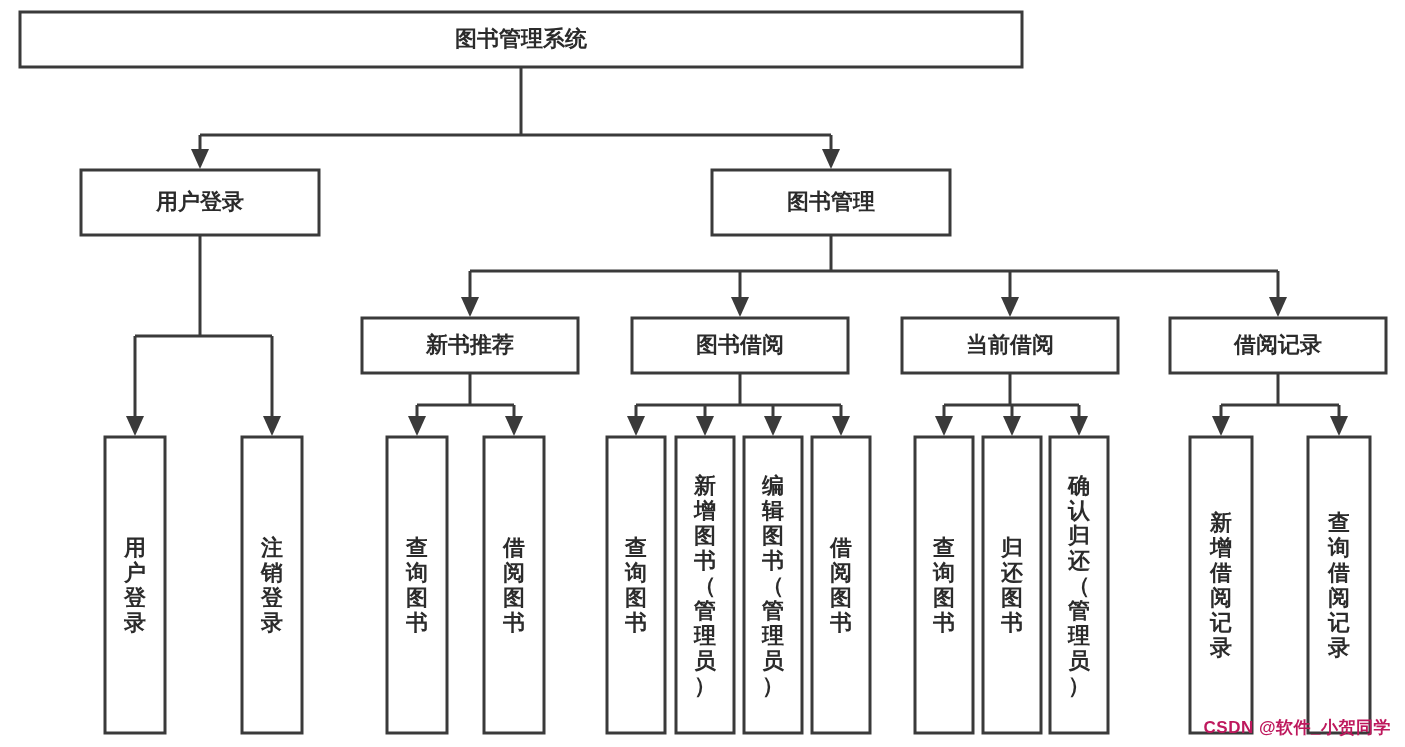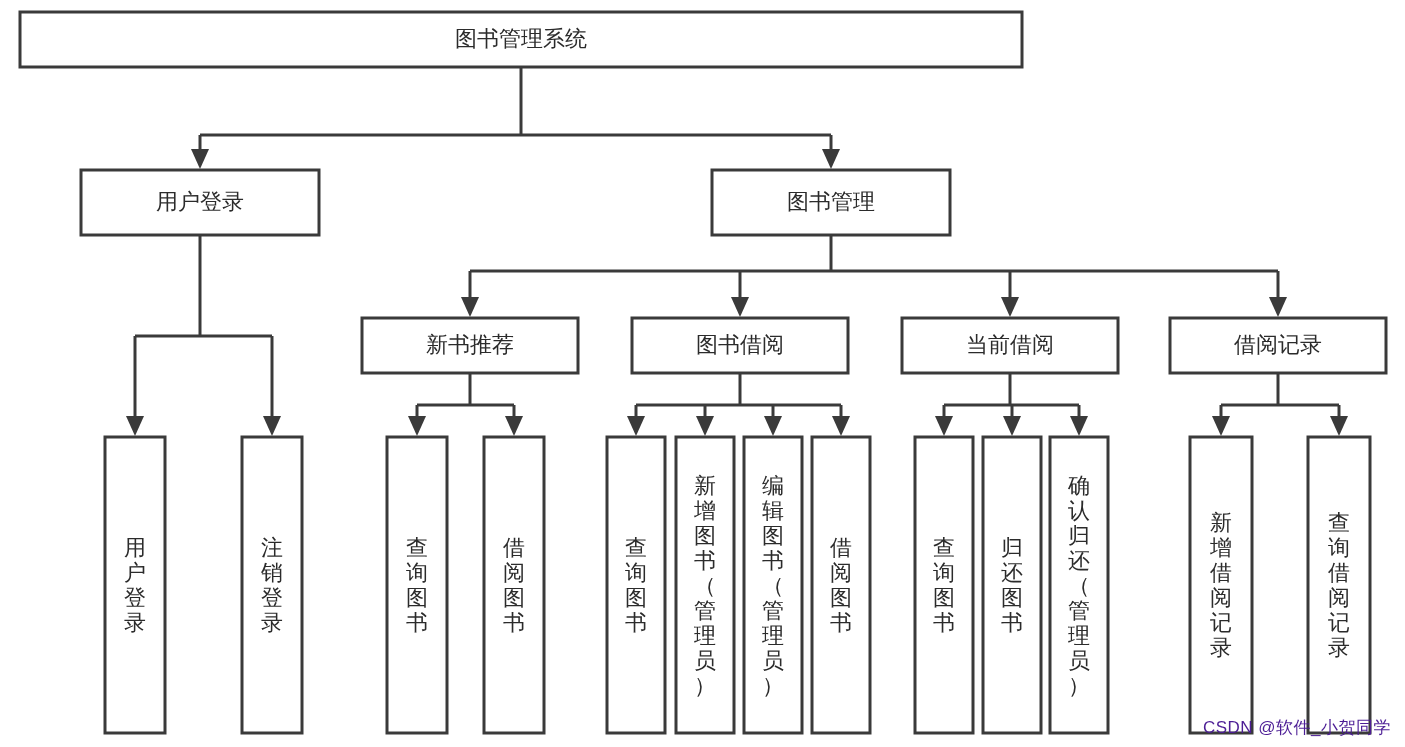--- a/index.html
+++ b/index.html
@@ -9,20 +9,21 @@
   }
   body {
     font-family: "Liberation Sans", "DejaVu Sans", sans-serif;
   }
   #diagram-root {
     position: relative;
     width: 1405px;
     height: 747px;
     background: #ffffff;
     overflow: hidden;
+    font-weight: bold;
   }
   svg#flow {
     position: absolute;
     left: 0;
     top: 0;
     width: 1405px;
     height: 747px;
     display: block;
   }
   .node-box {
@@ -52,21 +53,21 @@
     font-family: "Liberation Sans", "DejaVu Sans", sans-serif;
     font-size: 22px;
     text-anchor: middle;
   }
   .watermark {
     position: absolute;
     right: 14px;
     bottom: 8px;
     font-family: "Liberation Sans", "DejaVu Sans", sans-serif;
     font-size: 17px;
-    color: #4c1d95;
+    color: #be185d;
     letter-spacing: 0.5px;
     white-space: nowrap;
     user-select: none;
   }
 </style>
 </head>
 <body>
 
 <div id="diagram-root">
   <svg id="flow" viewBox="0 0 1405 747">

